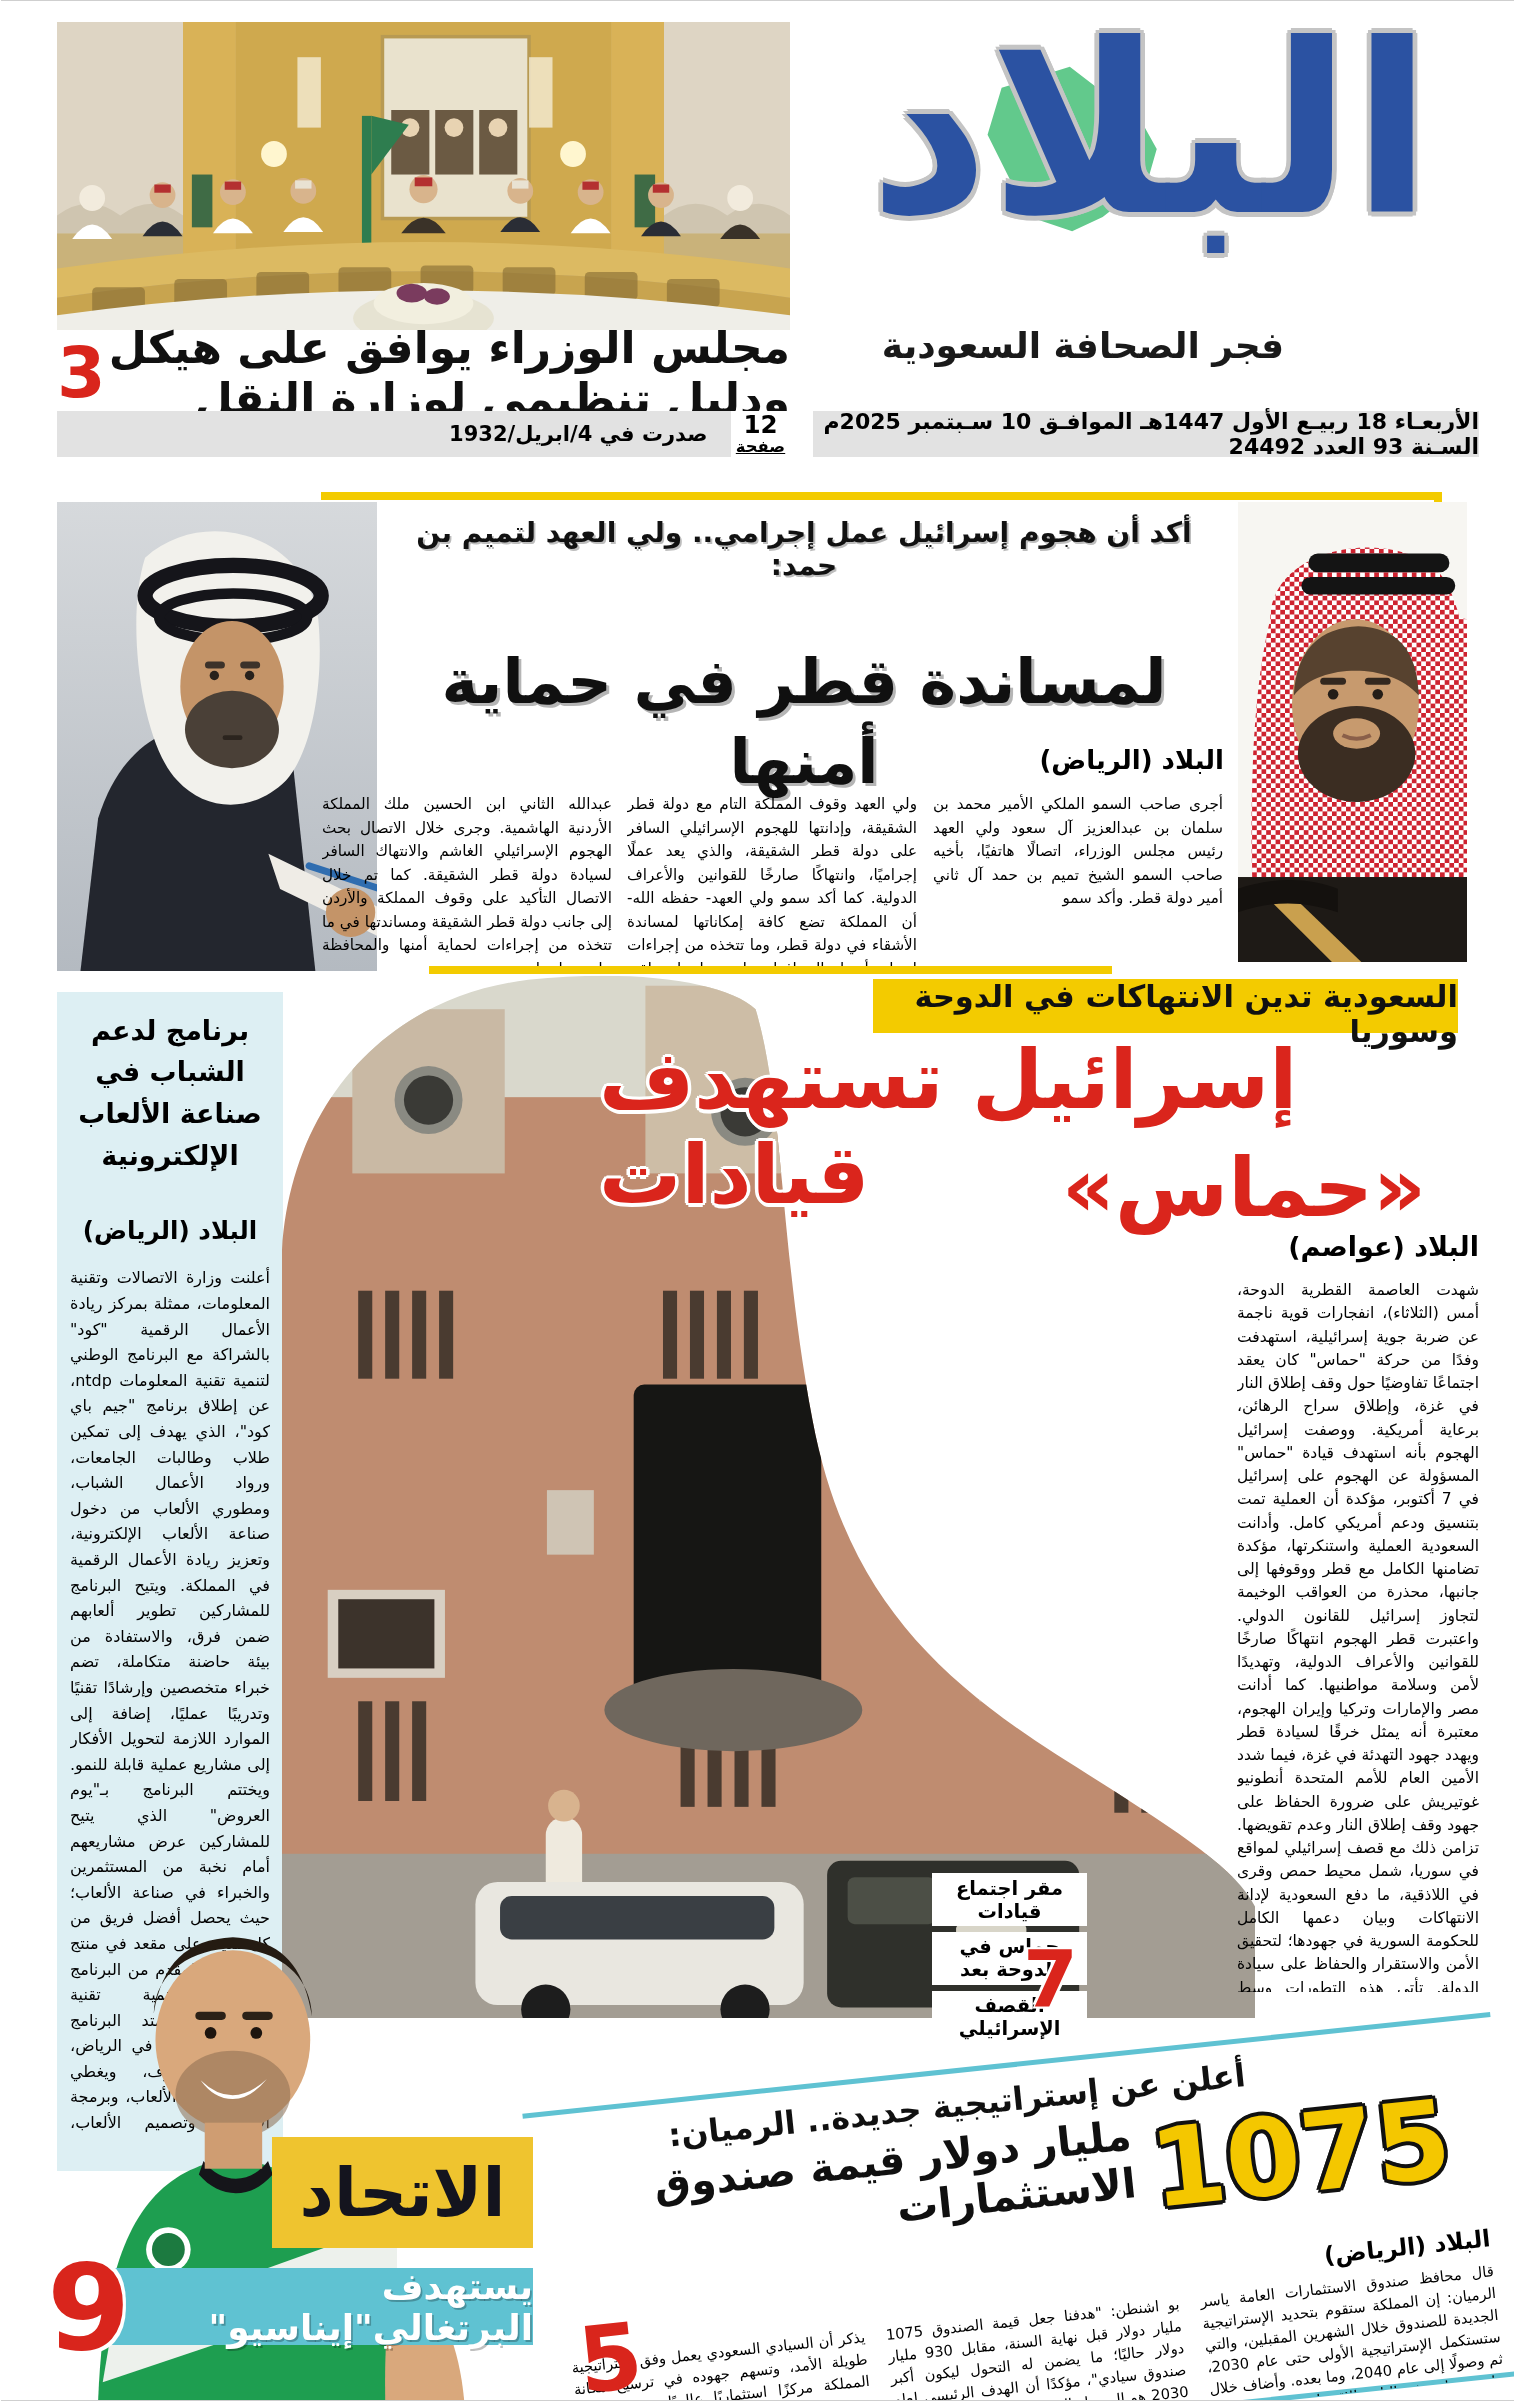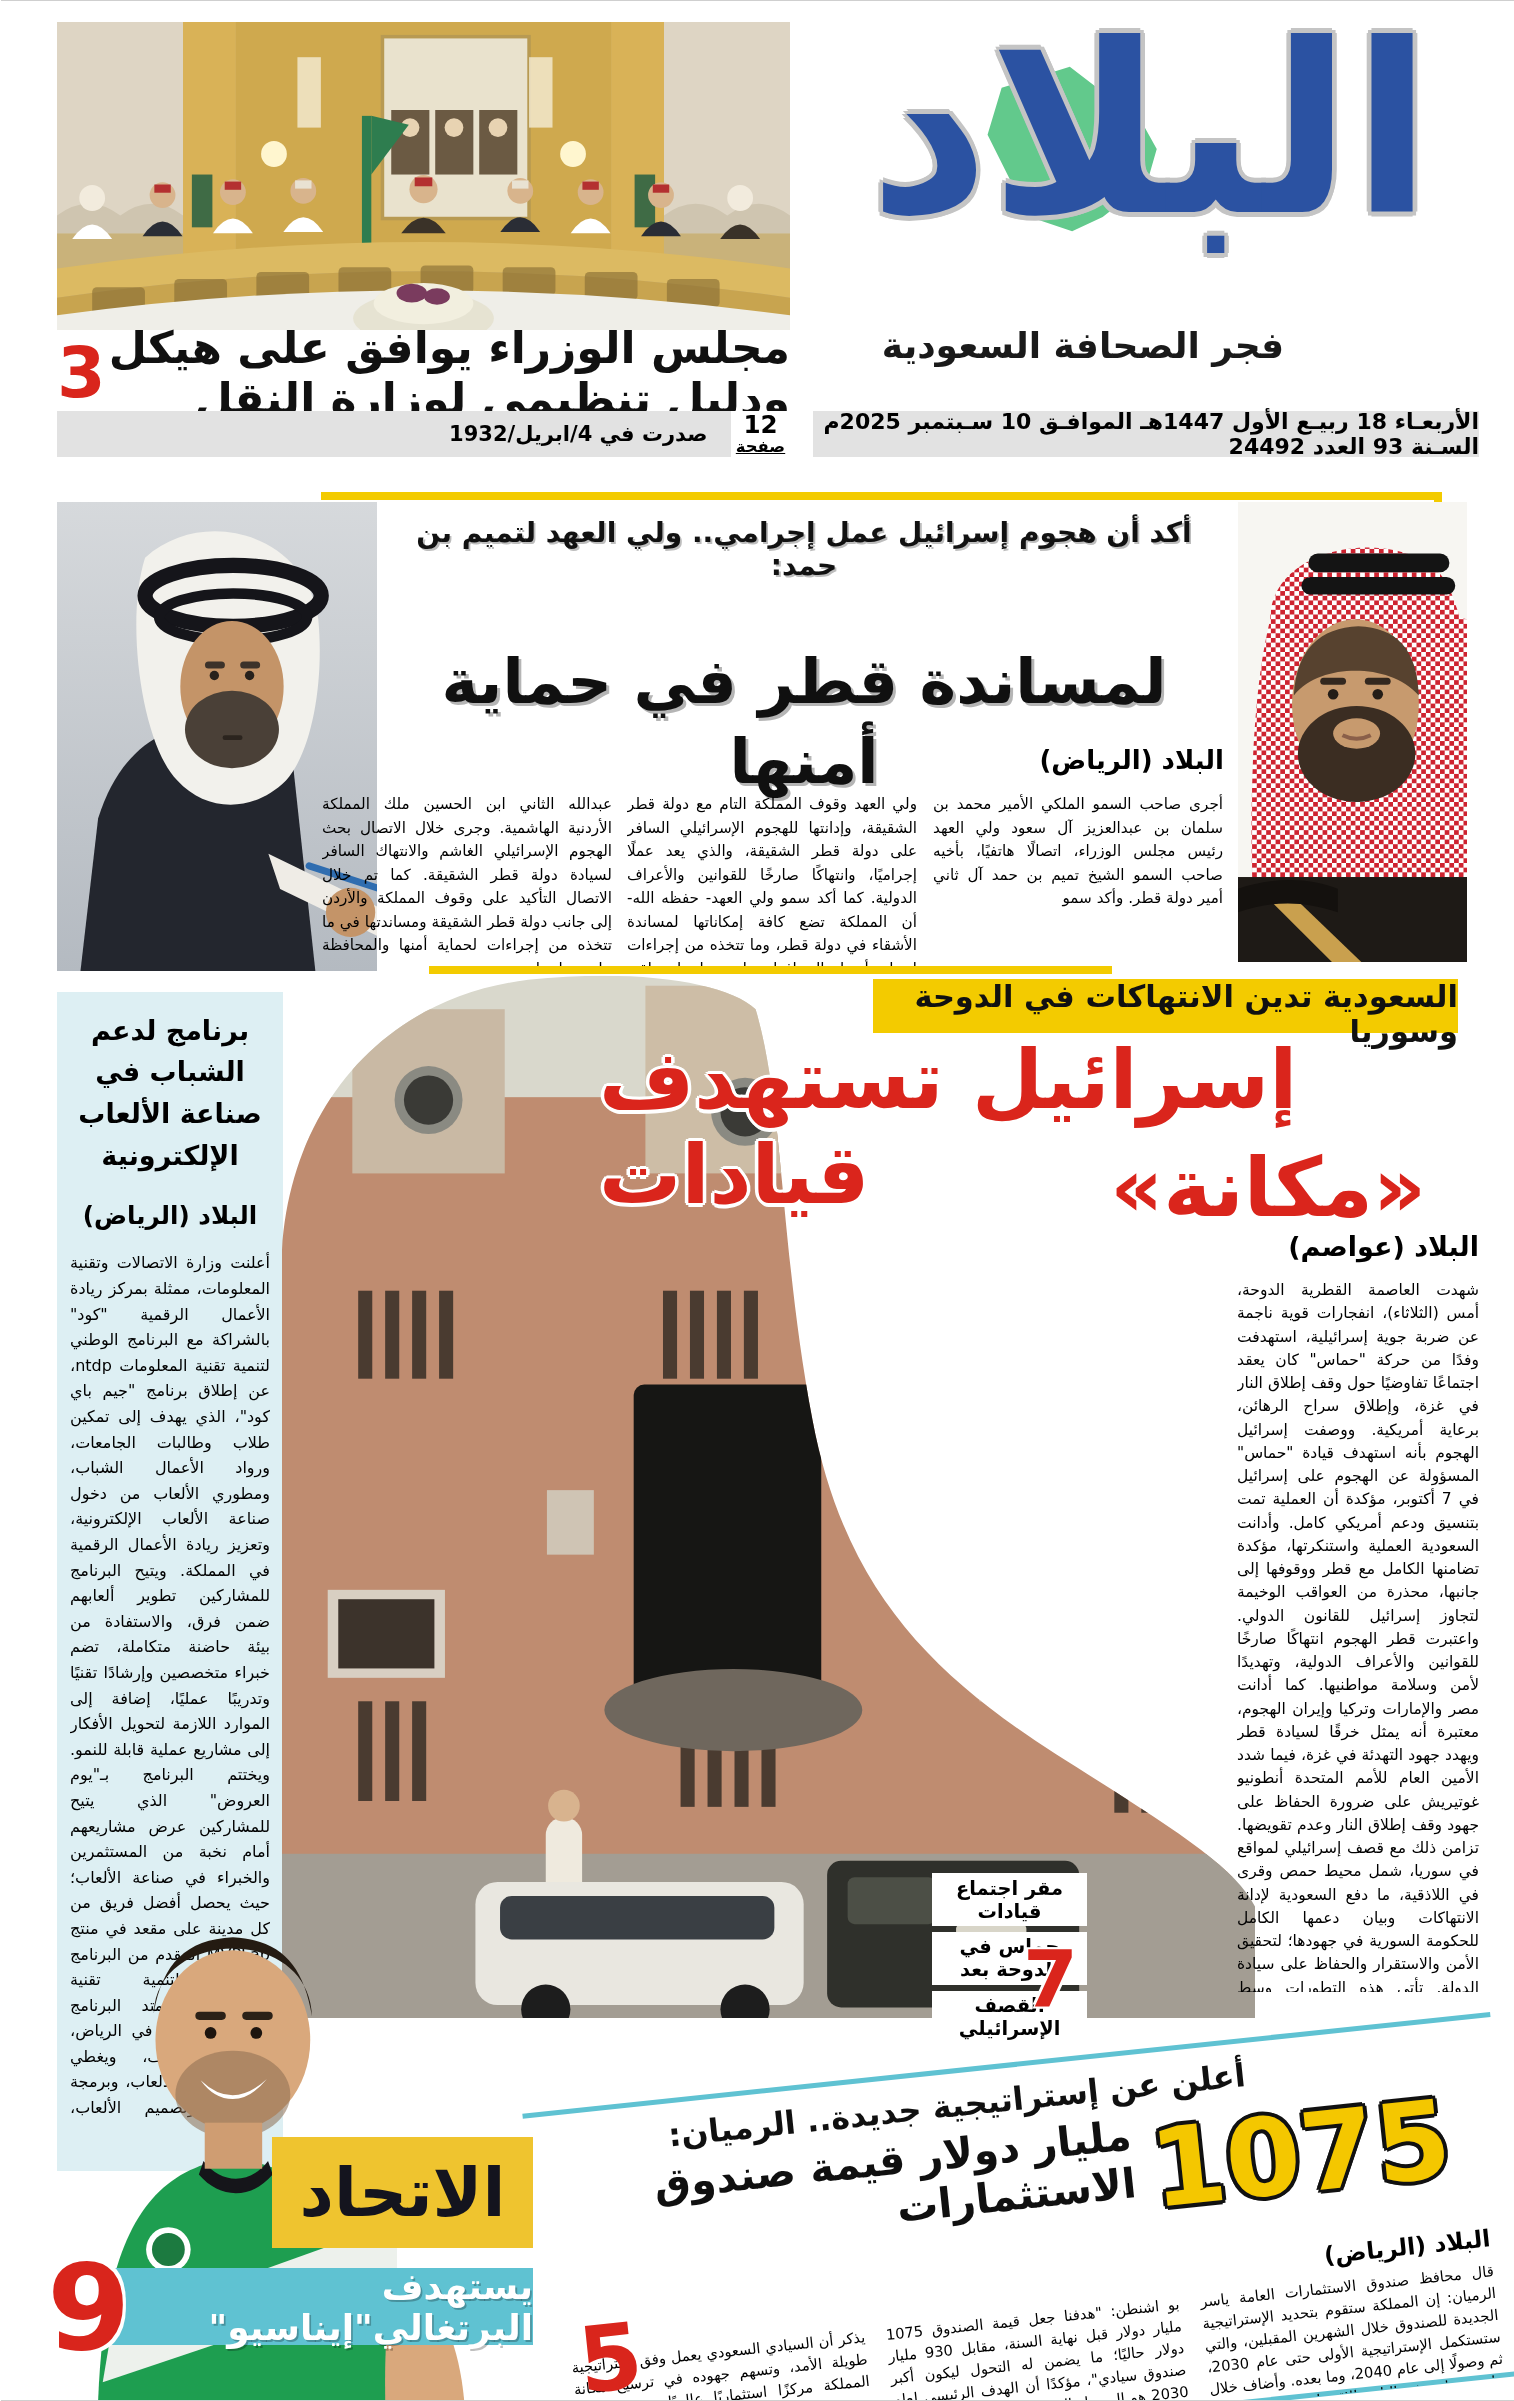--- a/index.html
+++ b/index.html
@@ -57,21 +57,21 @@
   .lead-headline { left:381px; top:560px; width:844px; font-size:62px; font-weight:bold; color:#101010;
                    text-align:center; line-height:1.3; text-shadow:2.9px 2.9px 0 #b5b5b5; }
   .lead-dateline { left:997px; top:744px; width:226px; font-size:26px; font-weight:bold; text-align:right; }
   .lead-col { top:792px; width:290px; height:173px; font-size:15.2px; line-height:1.55; overflow:hidden; }
   .lead-col.c1 { left:932px; }
   .lead-col.c2 { left:626px; }
   .lead-col.c3 { left:321px; }
 
   
   .sidebar { left:56px; top:991px; width:226px; height:1179px; background:#ddeff3; padding:17.6px 13px; }
-  .sidebar-headline { font-size:27px; font-weight:bold; text-align:center; line-height:1.55; margin-bottom:24px; }
+  .sidebar-headline { font-size:27px; font-weight:bold; text-align:center; line-height:1.55; margin-bottom:39px; }
   .sidebar-dateline { font-size:24.6px; font-weight:bold; text-align:center; margin-bottom:20.5px; }
   .sidebar-body { font-size:16px; line-height:1.6; text-align:justify; overflow:hidden; height:868px; }
 
   .building-photo { left:281px; top:973px; width:973px; height:1044px; }
 
   .mid-banner { left:872px; top:978px; width:585px; height:54px; background:#f3cb00;
                 display:flex; align-items:flex-start; justify-content:center; font-size:30.5px; font-weight:bold; color:#111; }
   .outline-white { text-shadow: 2.3px 2.3px 0 #fff, -2.3px -2.3px 0 #fff, 2.3px -2.3px 0 #fff, -2.3px 2.3px 0 #fff,
                    0 3.5px 0 #fff, 3.5px 0 0 #fff, 0 -3.5px 0 #fff, -3.5px 0 0 #fff; }
   .mid-headline1 { left:598px; top:1031px; width:880px; font-size:82px; font-weight:bold; color:#da251c;
@@ -354,21 +354,21 @@
     <rect x="930" y="1512" width="430" height="250" rx="24" fill="#2f302b"></rect>
     <rect x="965" y="1540" width="150" height="80" rx="12" fill="#4c4f46"></rect>
     <rect x="1150" y="1620" width="120" height="46" rx="8" fill="#d8d5c8"></rect>
   </g>
 </svg>
 
 <div class="abs mid-banner">
   <span>السعودية تدين الانتهاكات في الدوحة وسوريا</span>
 </div>
 <div class="abs mid-headline1 outline-white">إسرائيل تستهدف قيادات</div>
-<div class="abs mid-headline2 outline-white">«مكانة»</div>
+<div class="abs mid-headline2 outline-white">«حماس»</div>
 <div class="abs mid-dateline">البلاد (عواصم)</div>
 <div class="abs mid-body rtl justify">شهدت العاصمة القطرية الدوحة، أمس (الثلاثاء)، انفجارات قوية ناجمة عن ضربة جوية إسرائيلية، استهدفت وفدًا من حركة "حماس" كان يعقد اجتماعًا تفاوضيًا حول وقف إطلاق النار في غزة، وإطلاق سراح الرهائن، برعاية أمريكية. ووصفت إسرائيل الهجوم بأنه استهدف قيادة "حماس" المسؤولة عن الهجوم على إسرائيل في 7 أكتوبر، مؤكدة أن العملية تمت بتنسيق ودعم أمريكي كامل. وأدانت السعودية العملية واستنكرتها، مؤكدة تضامنها الكامل مع قطر ووقوفها إلى جانبها، محذرة من العواقب الوخيمة لتجاوز إسرائيل للقانون الدولي. واعتبرت قطر الهجوم انتهاكًا صارخًا للقوانين والأعراف الدولية، وتهديدًا لأمن وسلامة مواطنيها. كما أدانت مصر والإمارات وتركيا وإيران الهجوم، معتبرة أنه يمثل خرقًا لسيادة قطر ويهدد جهود التهدئة في غزة، فيما شدد الأمين العام للأمم المتحدة أنطونيو غوتيريش على ضرورة الحفاظ على جهود وقف إطلاق النار وعدم تقويضها. تزامن ذلك مع قصف إسرائيلي لمواقع في سوريا، شمل محيط حمص وقرى في اللاذقية، ما دفع السعودية لإدانة الانتهاكات وبيان دعمها الكامل للحكومة السورية في جهودها؛ لتحقيق الأمن والاستقرار والحفاظ على سيادة الدولة. تأتي هذه التطورات وسط تصاعد التوترات الإقليمية، مع تحذيرات من تداعيات الهجمات الإسرائيلية على جهود السلام والاستقرار في المنطقة.</div>
 
 <div class="abs photo-caption">
   <span>مقر اجتماع قيادات</span>
   <span>حماس في الدوحة بعد</span>
   <span>القصف الإسرائيلي</span>
 </div>
 <div class="abs mid-page">7</div>
 

